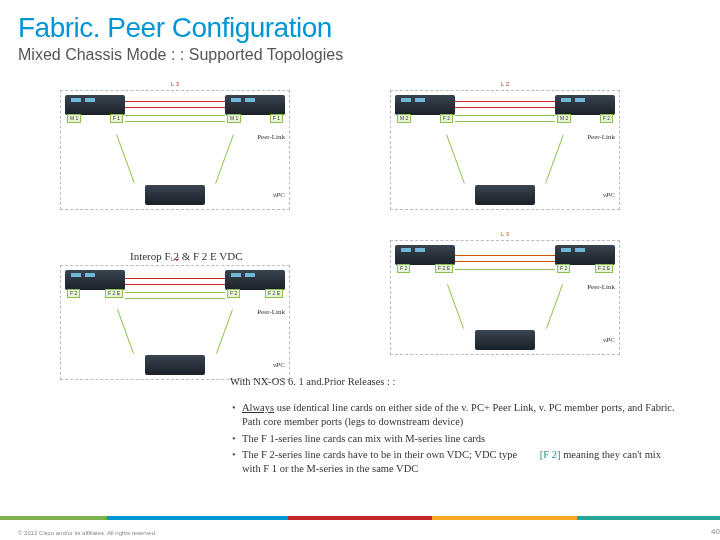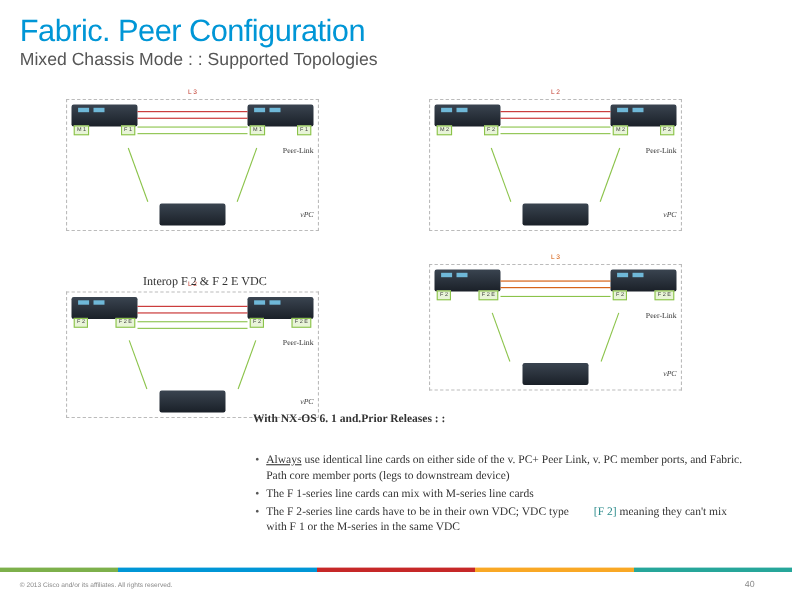--- a/index.html
+++ b/index.html
@@ -125,22 +125,22 @@
     position: absolute;
     top: 375px;
     left: 230px;
     right: 40px;
     font-size: 10.5px;
     font-family: Georgia, serif;
     color: #333;
     line-height: 1.35;
   }
   .notes-title {
-    font-weight: bold;
-    margin-bottom: 23px;
+    font-weight: normal;
+    margin-bottom: 12px;
   }
   .notes ul { list-style: none; }
   .notes li { position: relative; padding-left: 12px; margin-bottom: 2px; }
   .notes li::before {
     content: "•"; position: absolute; left: 2px; color: #555;
   }
   .u { text-decoration: underline; }
   .teal { color: #2a8a8a; margin-left: 20px; }
   .footer {
     position: absolute;
@@ -151,21 +151,21 @@
     background: #fff;
   }
   .copyright {
     position: absolute;
     bottom: 4px; left: 18px;
     font-size: 6px;
     color: #888;
   }
   .pagenum {
     position: absolute;
-    bottom: 4px; right: 34px;
+    bottom: 4px; right: 0;
     font-size: 8px;
     color: #888;
   }
 </style>
 </head>
 <body>
 
 <div class="title">Fabric. Peer Configuration</div>
 <div class="subtitle">Mixed Chassis Mode : : Supported Topologies</div>
 

